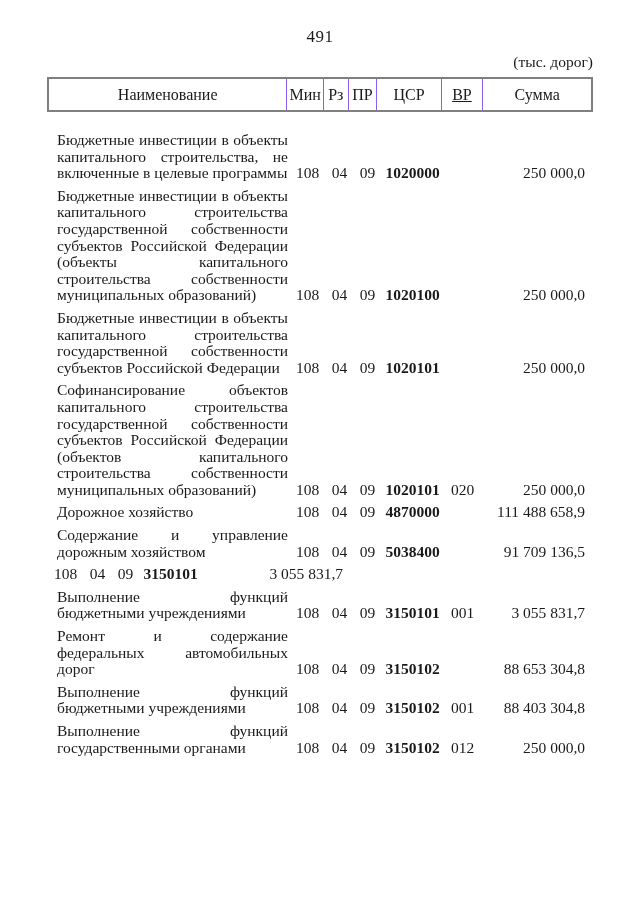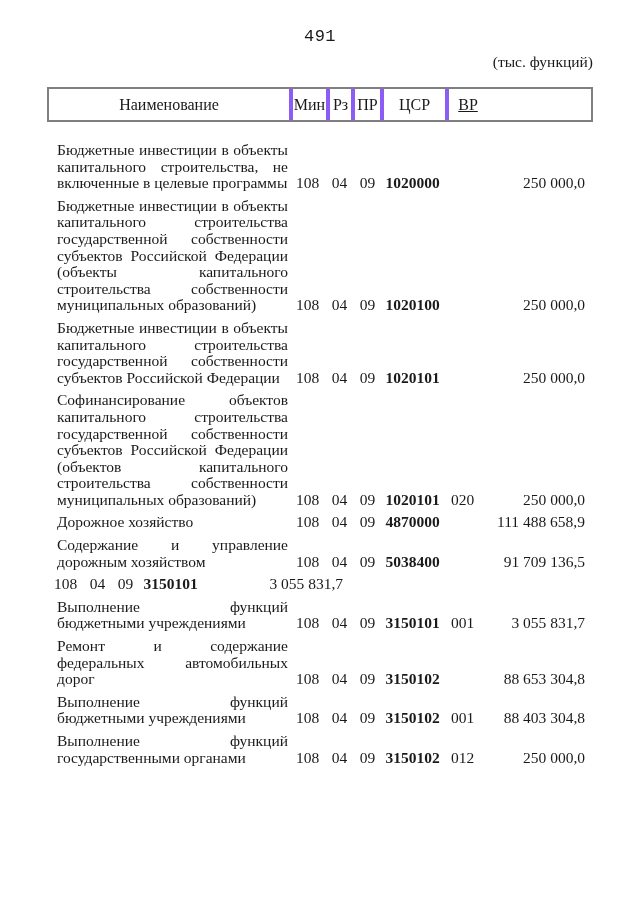--- a/index.html
+++ b/index.html
@@ -5,36 +5,36 @@
   html,body { margin:0; padding:0; }
   body {
     width:640px; height:905px; background:#ffffff;
     font-family:"Liberation Serif", serif; color:#1a1a1a;
     -webkit-font-smoothing:antialiased;
   }
   .page { position:relative; width:640px; height:905px; background:#ffffff; overflow:hidden; }
 
   .page-number {
     position:absolute; top:27px; left:0; width:640px;
-    text-align:center; font-size:17px; letter-spacing:0.5px;font-family:Liberation Mono, monospace;
+    text-align:center; font-size:17px; letter-spacing:0.5px;
   }
   .units-note {
     position:absolute; top:53px; left:47px; width:546px;
     text-align:right; font-size:15.5px;
   }
 
-  .budget-table { position:absolute; top:87px; left:47px; width:546px; }
+  .budget-table { position:absolute; top:77px; left:47px; width:546px; }
 
   
   .thead {
     display:flex; box-sizing:border-box; width:546px; height:35px;
     border:2px solid #7f7f7f; background:#ffffff;
   }
   .th {
-    box-sizing:border-box; border-left:4px solid #8b5cf6;
+    box-sizing:border-box; border-left:1px solid #8b5cf6;
     display:flex; align-items:center; justify-content:center;
     font-size:16px; white-space:nowrap; overflow:hidden;
   }
   .th:first-child { border-left:none; }
   .th-name  { width:240px; }
   .th-min   { width:37px; }
   .th-rz    { width:25px; }
   .th-pr    { width:29px; }
   .th-tsr   { width:65px; }
   .th-vr    { width:42px;text-decoration:underline; }
@@ -52,31 +52,32 @@
   .cell-vr    { width:39px;  text-align:center; }
   .cell-summa { width:111px; padding-right:8px; text-align:right; white-space:nowrap; }
 </style>
 </head>
 <body>
 
 <div class="page">
 
   <div class="page-number">491</div>
 
-  <div class="units-note">(тыс. функций)</div>
+  <div class="units-note">(тыс. дорог)</div>
 
   <div class="budget-table">
 
     <div class="thead">
       <div class="th th-name">Наименование</div>
       <div class="th th-min">Мин</div>
       <div class="th th-rz">Рз</div>
       <div class="th th-pr">ПР</div>
       <div class="th th-tsr">ЦСР</div>
       <div class="th th-vr">ВР</div>
+      <div class="th th-summa">Сумма</div>
     </div>
 
     <div class="tbody" id="tbody">
         <div class="trow">
           <div class="cell cell-name">Бюджетные инвестиции в объекты капитального строительства, не включенные в целевые программы</div>
           <div class="cell cell-min">108</div>
           <div class="cell cell-rz">04</div>
           <div class="cell cell-pr">09</div>
           <div class="cell cell-tsr">1020000</div>
           <div class="cell cell-vr"></div>

